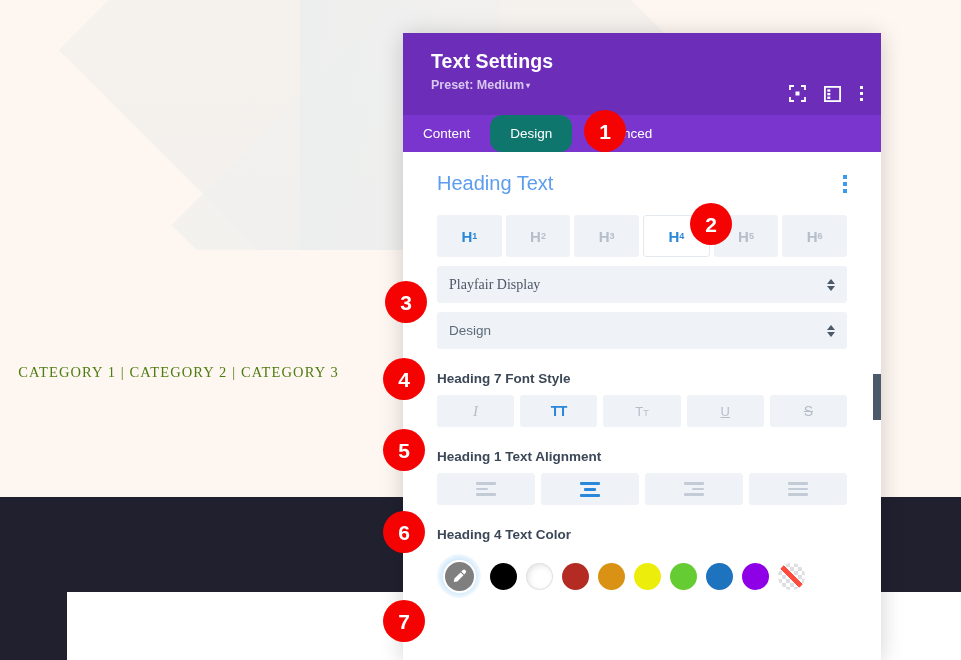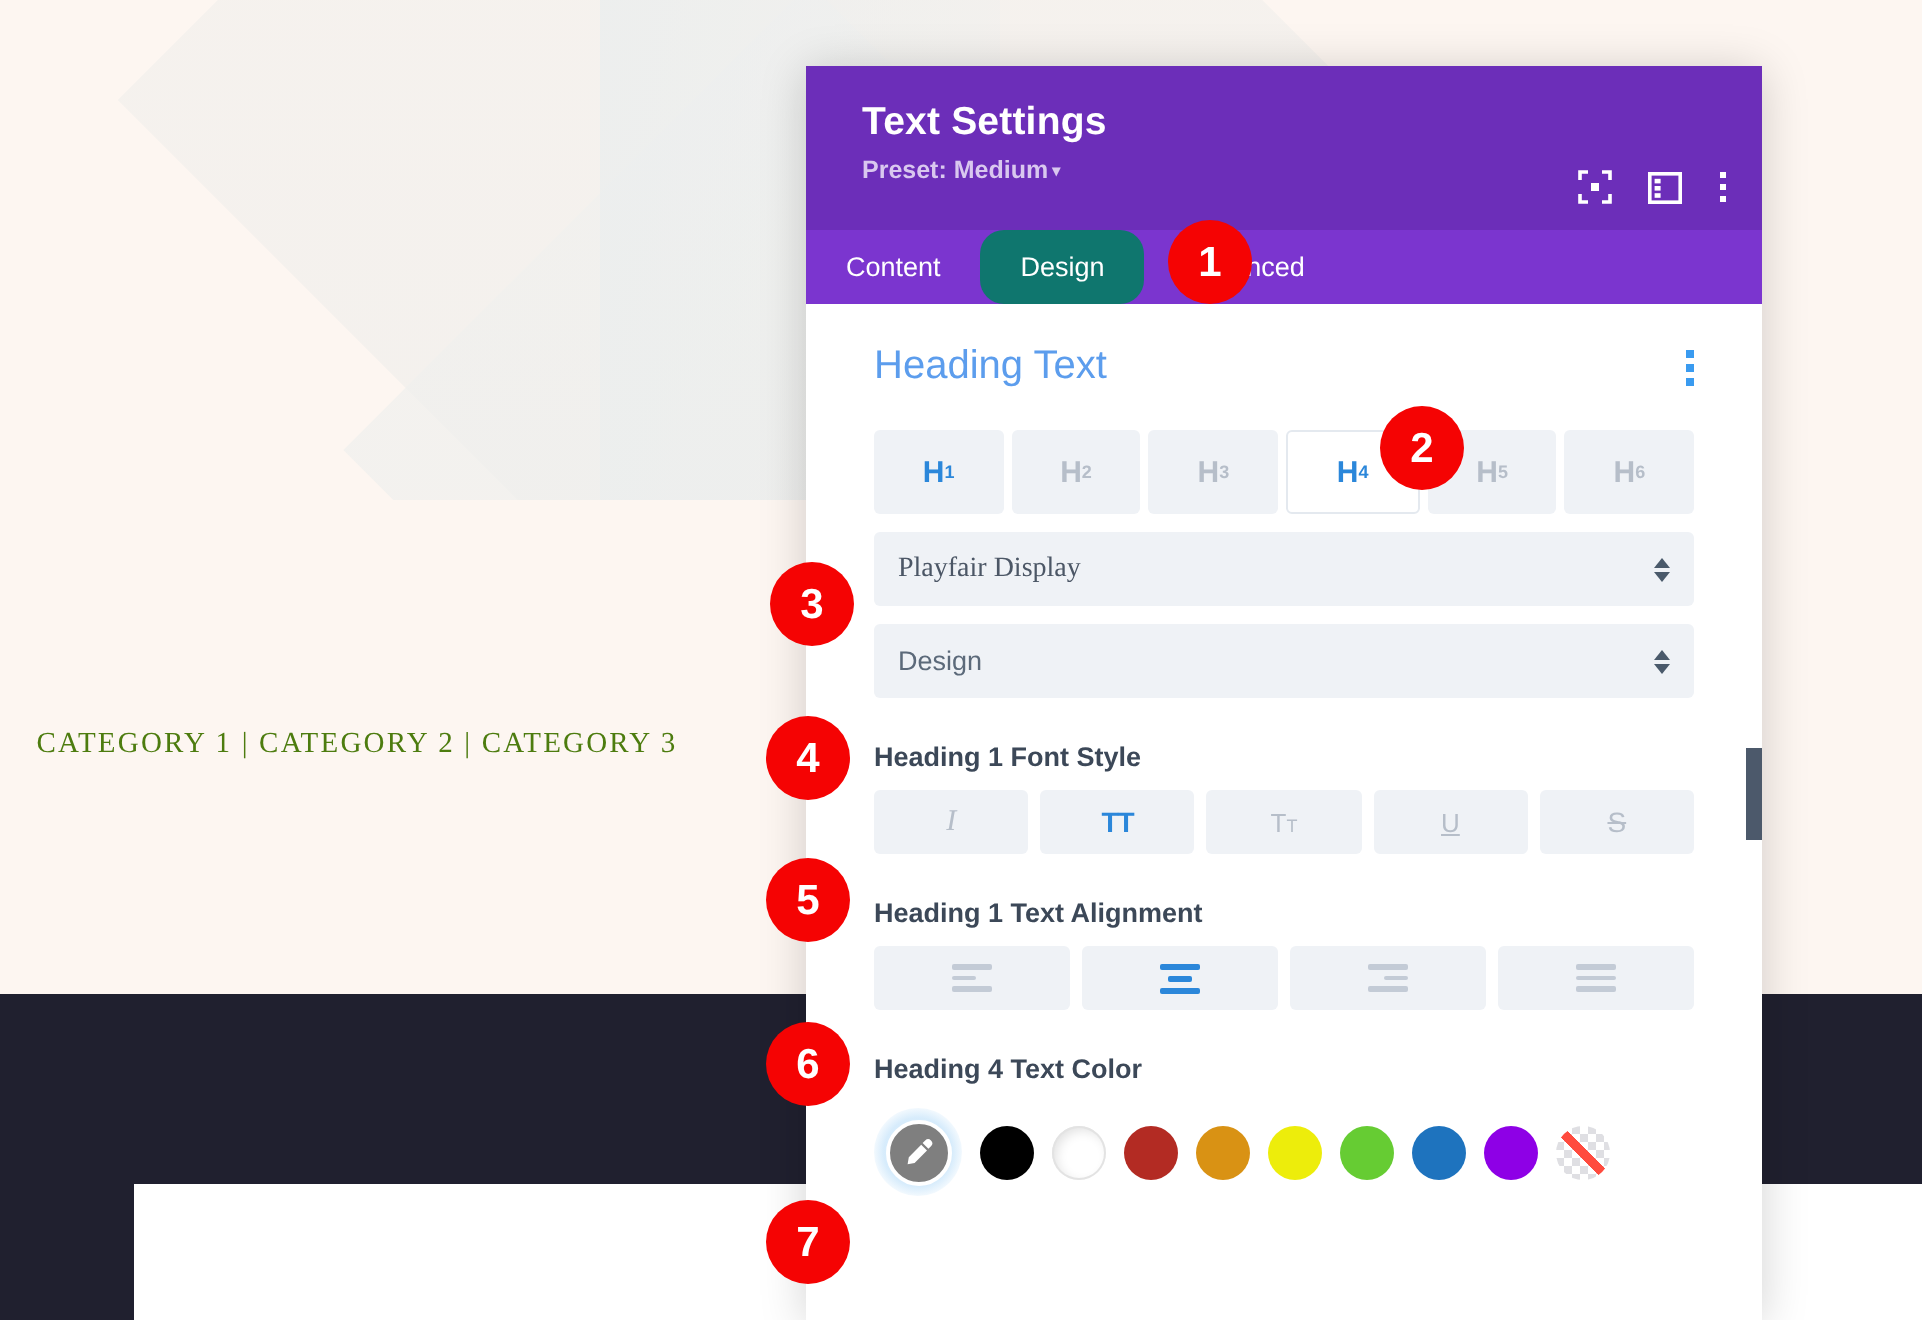--- a/index.html
+++ b/index.html
@@ -347,21 +347,21 @@
       </div>
 
       <div class="select">
         <span class="val">Design</span>
         <span class="spinner">
           <span class="up"></span>
             <span class="dn"></span>
         </span>
       </div>
 
-      <div class="field-label">Heading 1 Font Style</div>
+      <div class="field-label">Heading 7 Font Style</div>
       <div class="btnrow">
         <div class="sbtn">
           <span class="ital">I</span>
         </div>
         <div class="sbtn on">
           <span class="tt">TT</span>
         </div>
         <div class="sbtn">
           <span class="tsm">T<small>T</small></span>
         </div>

